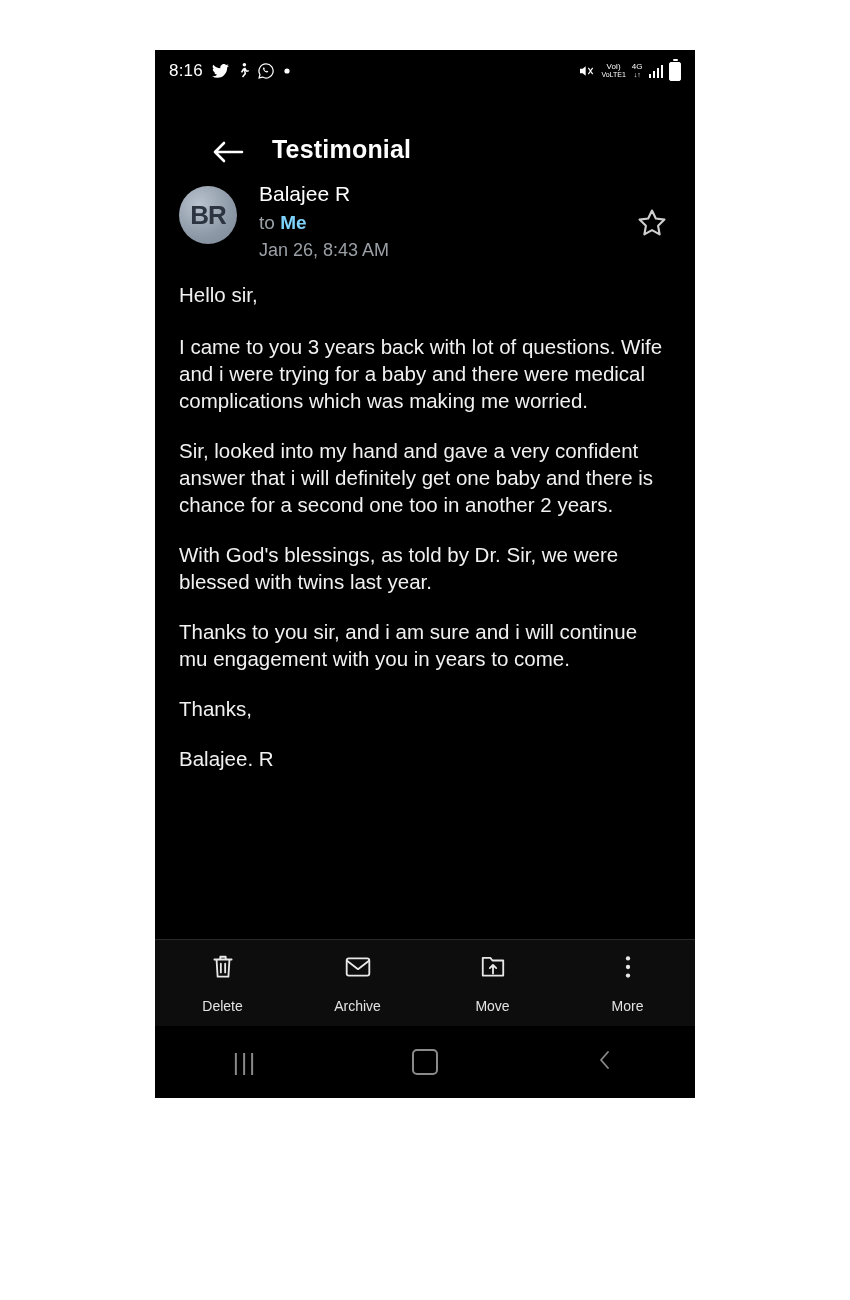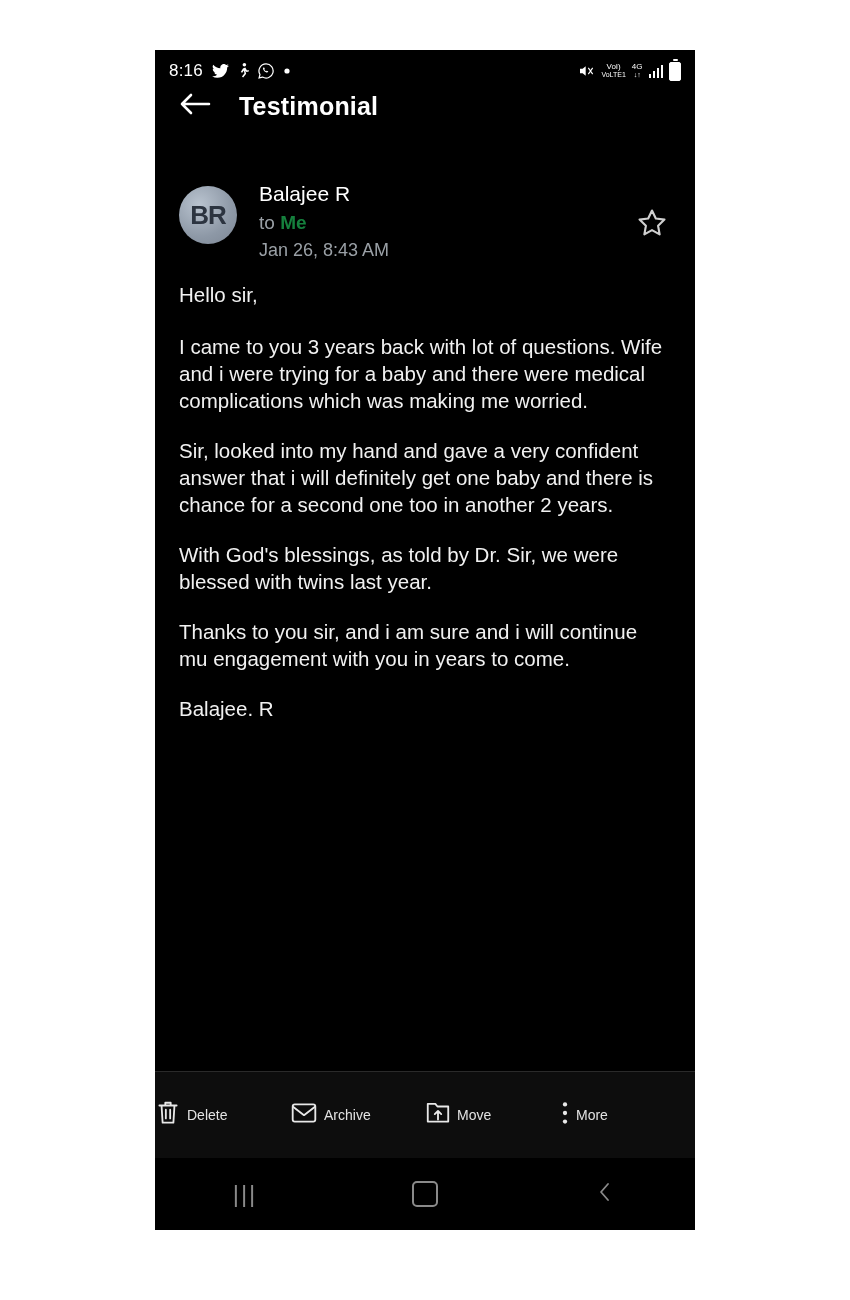--- a/index.html
+++ b/index.html
@@ -15,21 +15,21 @@
     width: 850px;
     height: 1300px;
     background: #ffffff;
     overflow: hidden;
   }
   #phone {
     position: absolute;
     left: 155px;
     top: 50px;
     width: 540px;
-    height: 1180px;
+    height: 1048px;
     background: #000000;
     overflow: hidden;
   }
 
   
   .statusbar {
     position: relative;
     height: 42px;
     display: flex;
     align-items: center;
@@ -94,23 +94,24 @@
   }
   .bars i:nth-child(1) { height: 4px; }
   .bars i:nth-child(2) { height: 7px; }
   .bars i:nth-child(3) { height: 10px; }
   .bars i:nth-child(4) { height: 13px; }
 
   
   .appbar {
     height: 72px;
     display: flex;
-    align-items: flex-start;
+    align-items: flex-end;
     padding-left: 24px;
     gap: 28px;
+    margin-left: 33px;
   }
   .back-arrow { color: #ffffff; display: inline-flex; }
   .appbar-title {
     color: #ffffff;
     font-size: 25px;
     font-weight: 700;
     letter-spacing: 0.2px;
   }
 
   
@@ -144,21 +145,21 @@
   .sender-name {
     color: #ffffff;
     font-size: 21px;
     font-weight: 400;
   }
   .sender-to {
     font-size: 19px;
     color: #9aa0a6;
   }
   .sender-to b {
-    color: #15803d;
+    color: #7dd3fc;
     font-weight: 600;
   }
   .sender-date {
     color: #9aa0a6;
     font-size: 18px;
   }
   .star {
     position: absolute;
     right: 26px;
     top: 42px;
@@ -184,22 +185,23 @@
     width: 540px;
     height: 86px;
     background: #0d0d0d;
     border-top: 1px solid #2a2a2a;
     display: flex;
     align-items: center;
   }
   .action {
     flex: 1;
     display: flex;
-    align-items: center;
-    gap: 6px;
+    flex-direction: column;
+    align-items: center;
+    gap: 13px;
     color: #e8e8e8;
   }
   .action .lbl {
     font-size: 14px;
     color: #e3e3e3;
   }
 
   
   .navbar {
     position: absolute;
@@ -310,20 +312,21 @@
           </svg>
       </span>
     </div>
 
     <div class="mail-body">
       <p>Hello sir,</p>
       <p>I came to you 3 years back with lot of questions. Wife and i were trying for a baby and there were medical complications which was making me worried.</p>
       <p>Sir, looked into my hand and gave a very confident answer that i will definitely get one baby and there is chance for a second one too in another 2 years.</p>
       <p>With God's blessings, as told by Dr. Sir, we were blessed with twins last year.</p>
       <p>Thanks to you sir, and i am sure and i will continue mu engagement with you in years to come.</p>
+      <p class="sig-line">Thanks,</p>
       <p class="sig-line">Balajee. R</p>
     </div>
 
     <div class="actionbar">
       <div class="action">
         <span>
           <svg width="26" height="28" viewBox="0 0 24 26">
               <path fill="none" stroke="#e8e8e8" stroke-width="1.7" stroke-linecap="round" stroke-linejoin="round" d="M4 6h16M9.5 6V3.5h5V6M6 6l1 16h10l1-16M10 10v8M14 10v8"></path>
             </svg>
         </span>

